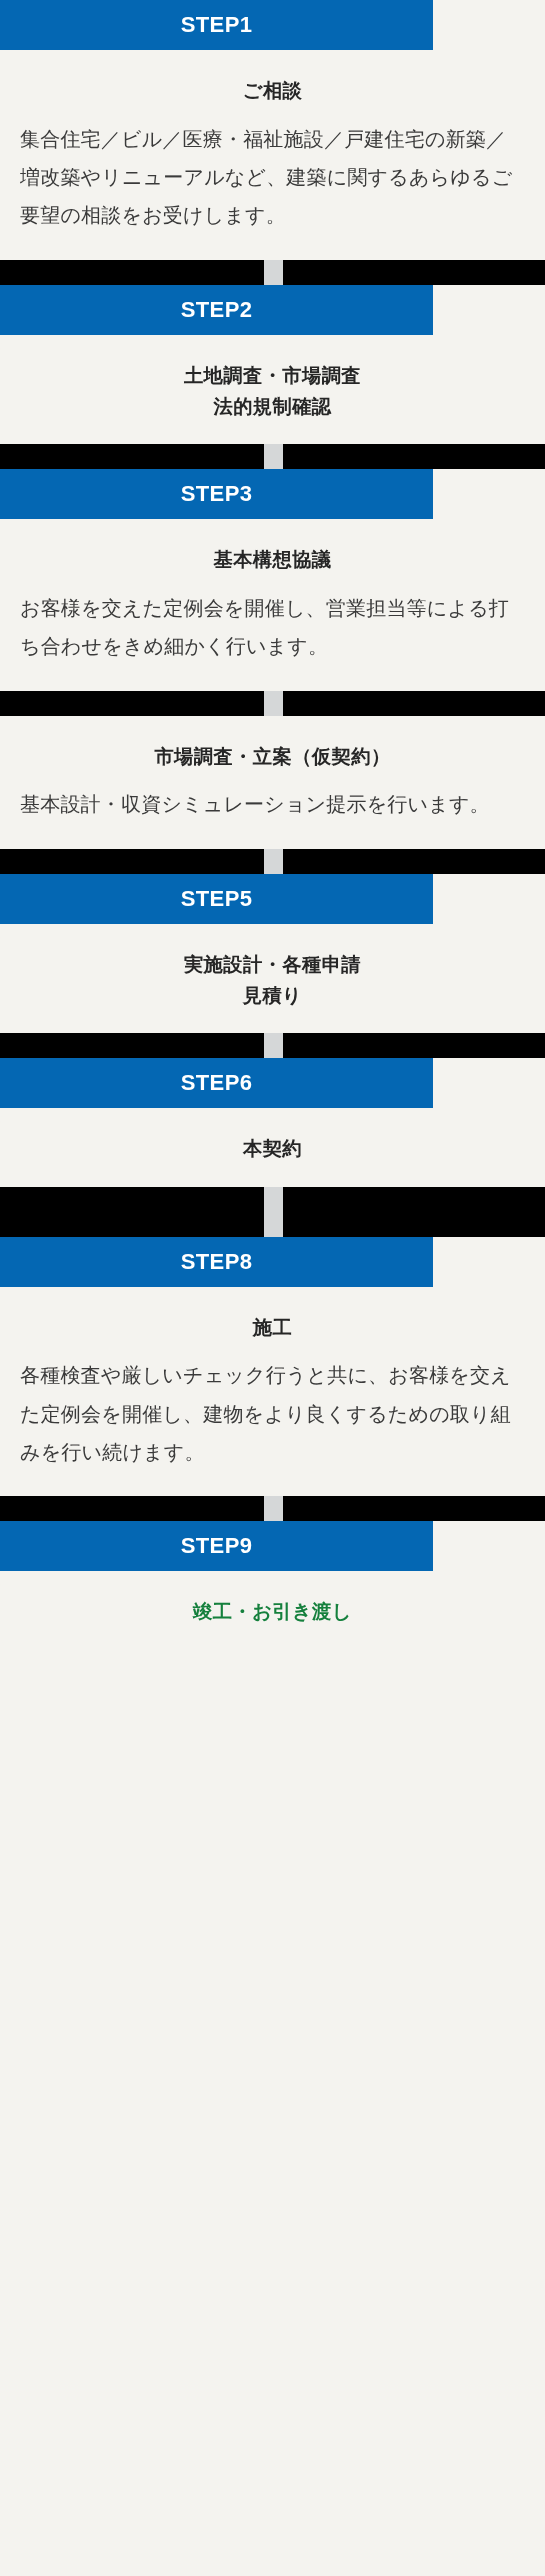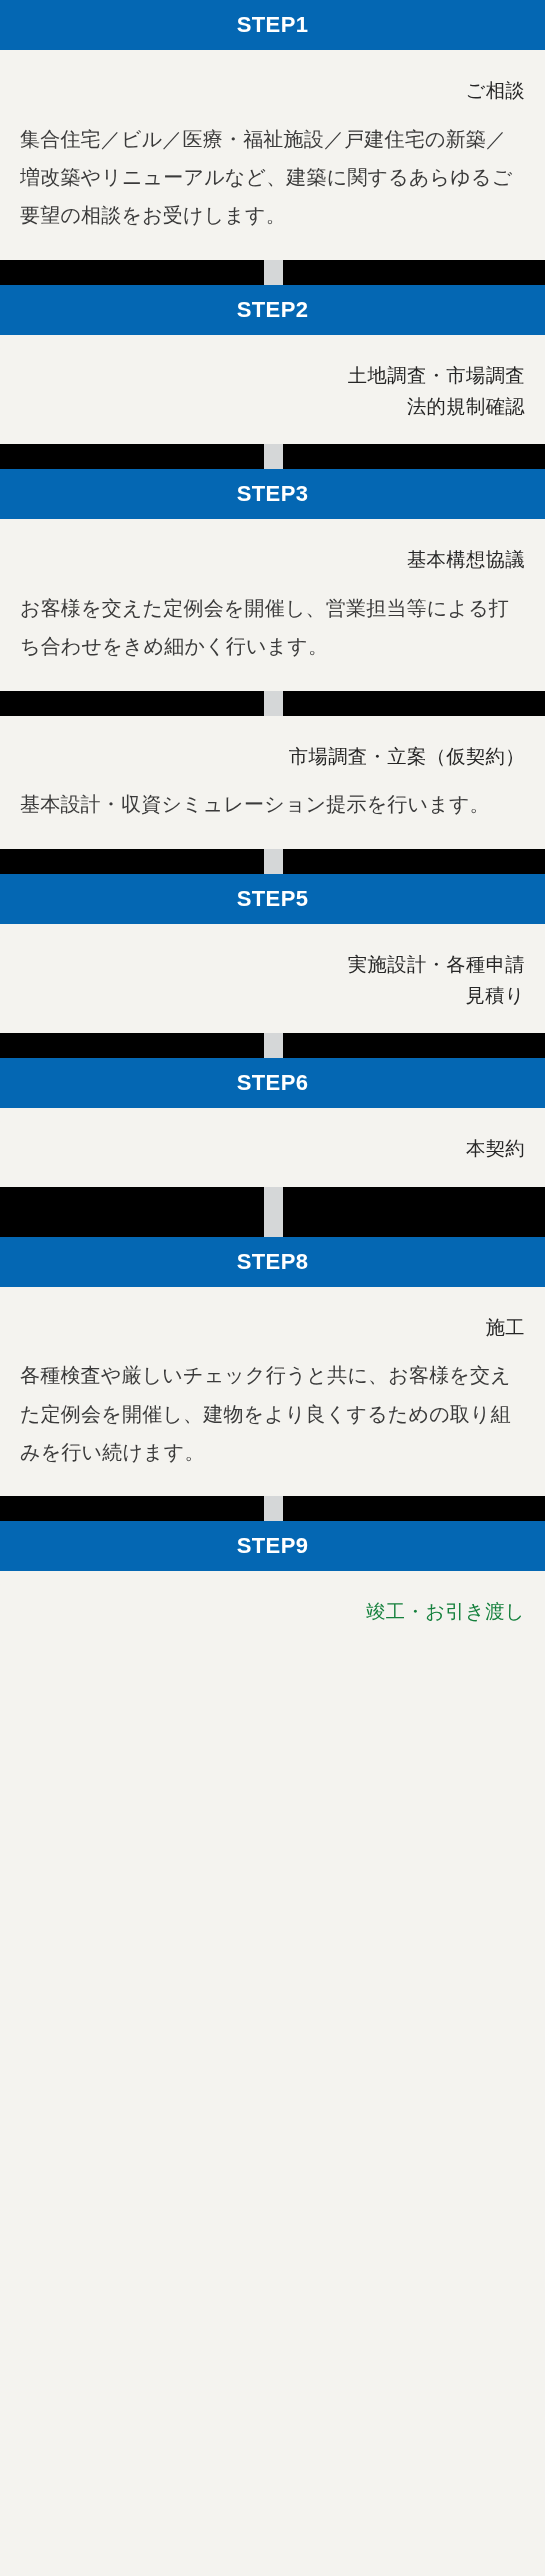--- a/index.html
+++ b/index.html
@@ -8,21 +8,21 @@
     background:#f4f3ef;
     font-family:"Liberation Sans","DejaVu Sans",sans-serif;
     -webkit-font-smoothing:antialiased;
   }
   #flow{width:545px;position:relative;}
 
   .step-block{width:545px;position:relative;}
 
   
   .step-header{
-    width:545px;
+    width:433px;
     background:#0467b3;
     color:#ffffff;
     text-align:center;
     font-size:22px;
     font-weight:bold;
     letter-spacing:0.4px;
     height:50px;
     line-height:50px;
     box-sizing:border-box;
   }
@@ -32,26 +32,25 @@
     width:545px;
     background:#f4f3ef;
     box-sizing:border-box;
     padding:25px 20px 25px 20px;
     text-align:center;
   }
   .step-body.tight{padding-top:25px;padding-bottom:22px;border-radius:15px;}
 
   .step-title{
     font-size:19.3px;
-    font-weight:normal;
+    font-weight:bold;
     color:#262626;
     line-height:1.62;
     letter-spacing:0.4px;
     margin:0;
-    text-align:right;
   }
   .step-title.accent{color:#15803d;}
   .step-title .t-line{display:block;}
 
   .step-desc{
     font-size:20px;
     color:#3a3a3a;
     line-height:1.92;
     letter-spacing:0.2px;
     text-align:left;

